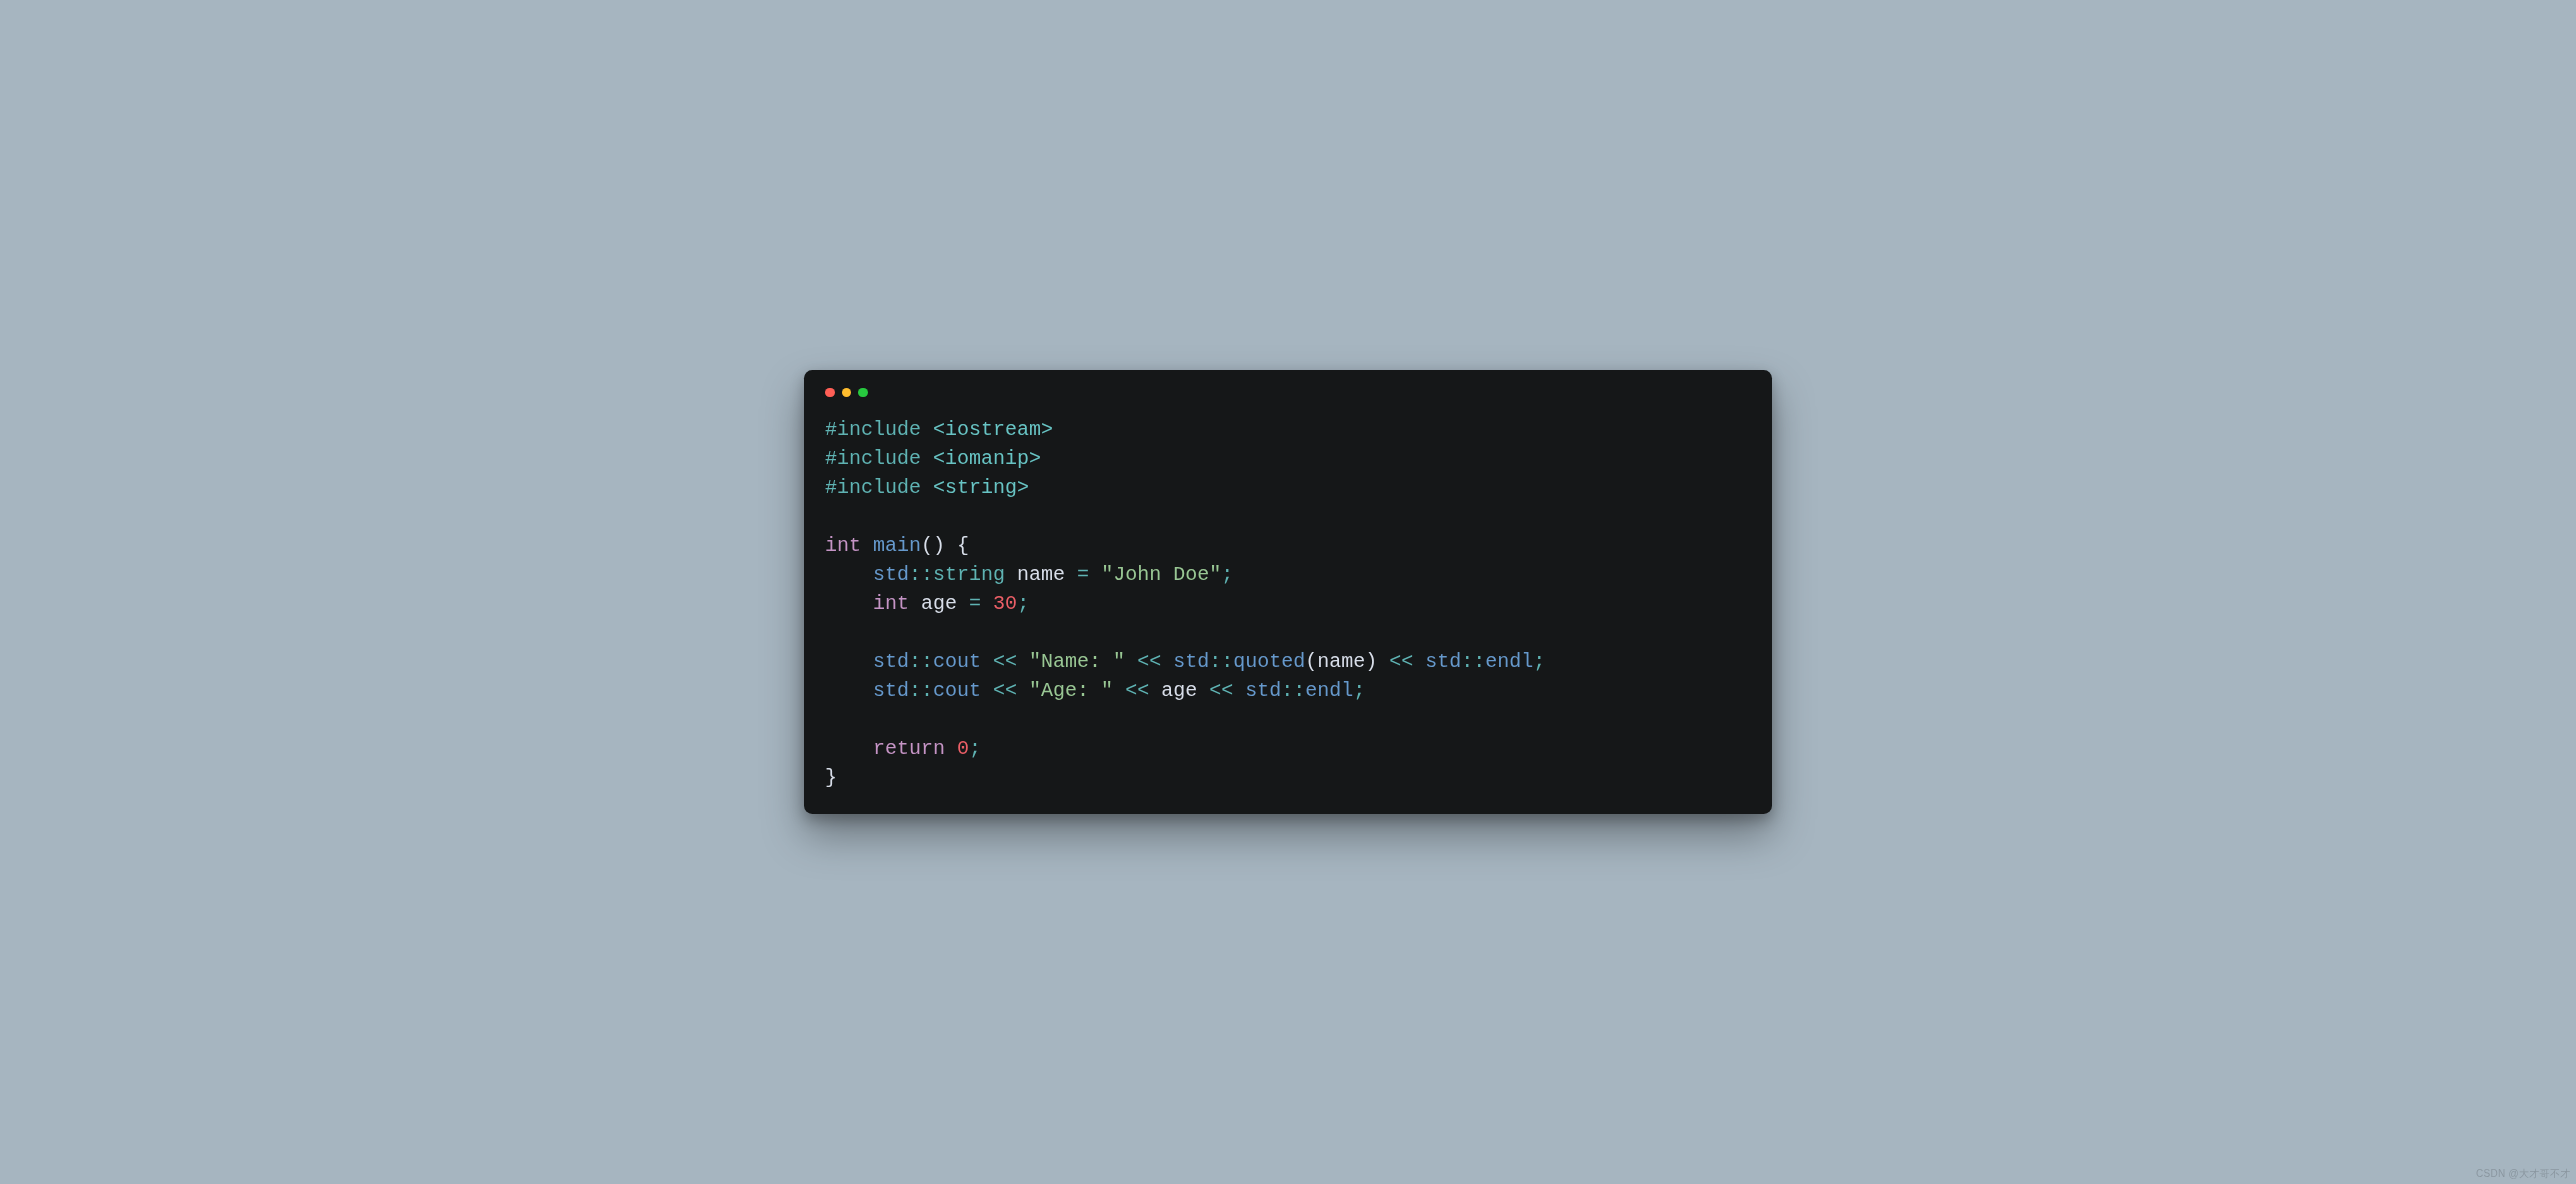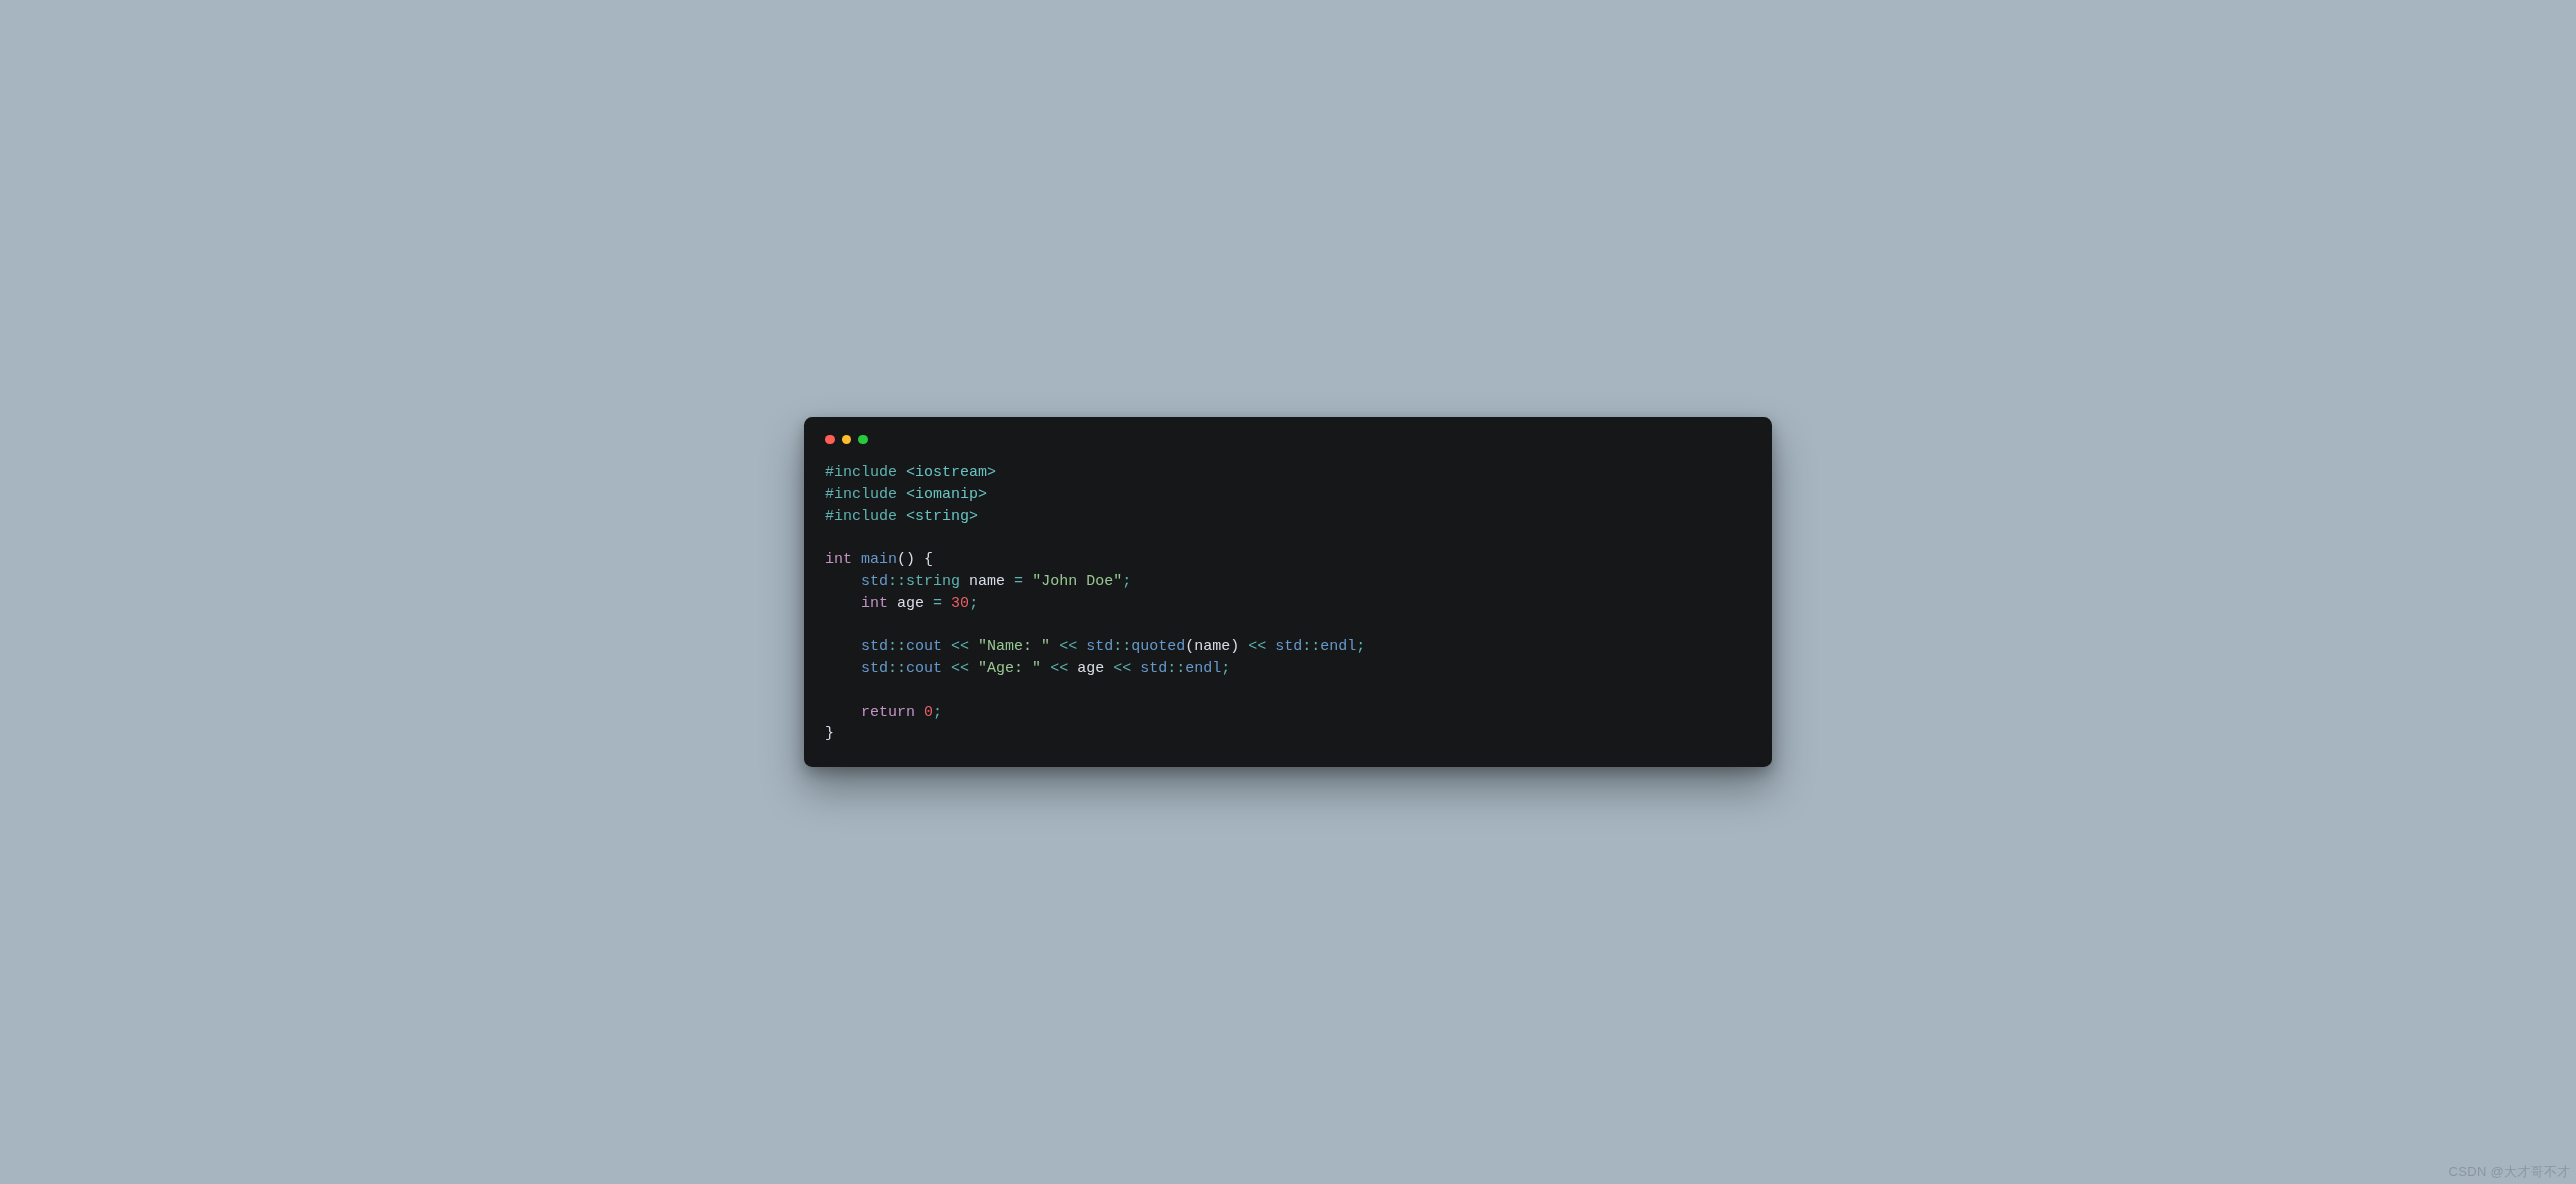--- a/index.html
+++ b/index.html
@@ -37,21 +37,21 @@
     height: 9.7px;
     border-radius: 50%;
   }
   .dot.red    { background: #ff5f56; }
   .dot.yellow { background: #ffbd2e; }
   .dot.green  { background: #27c93f; }
 
   pre.code {
     margin: 0;
     font-family: inherit;
-    font-size: 15px;
+    font-size: 20px;
     line-height: 1.45;
     color: #c3ccd4;
     white-space: pre;
   }
 
   .c-pre   { color: #5fb3b3; }  
   .c-inc   { color: #68c4c4; }  
   .c-kw    { color: #c594c5; }  
   .c-type  { color: #5fb3b3; }  
   .c-ns    { color: #6699cc; }  
@@ -61,21 +61,21 @@
   .c-op    { color: #5fb3b3; }  
   .c-str   { color: #99c794; }  
   .c-num   { color: #ec5f67; }  
   .c-punc  { color: #d8dee9; }  
 
   .watermark {
     position: fixed;
     right: 5.5px;
     bottom: 2.8px;
     font-family: sans-serif;
-    font-size: 13px;
+    font-size: 10px;
     color: rgba(0,0,0,0.18);
     letter-spacing: 0.3px;
     pointer-events: none;
   }
 </style>
 </head>
 <body>
 
 <div class="stage">
   <div class="window">

